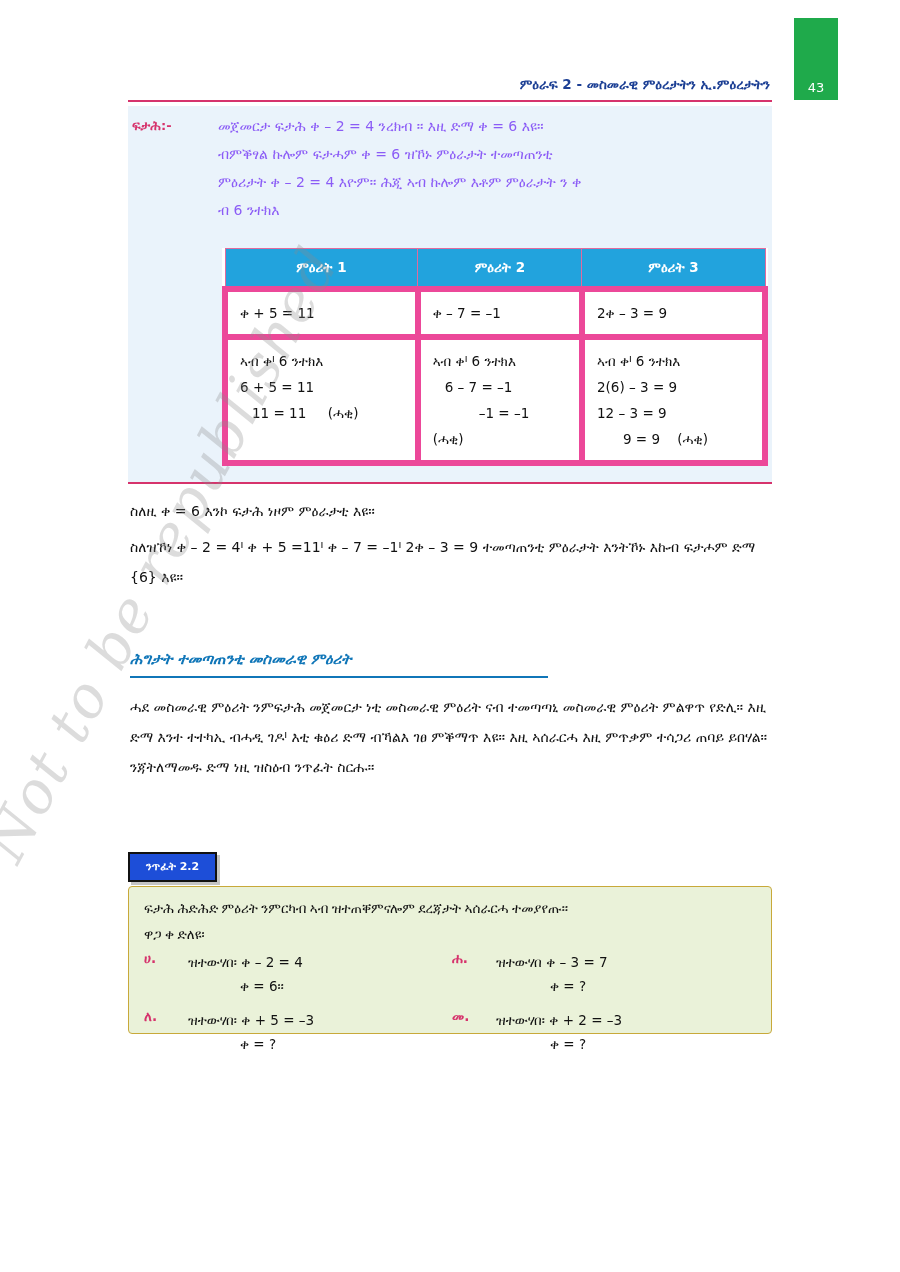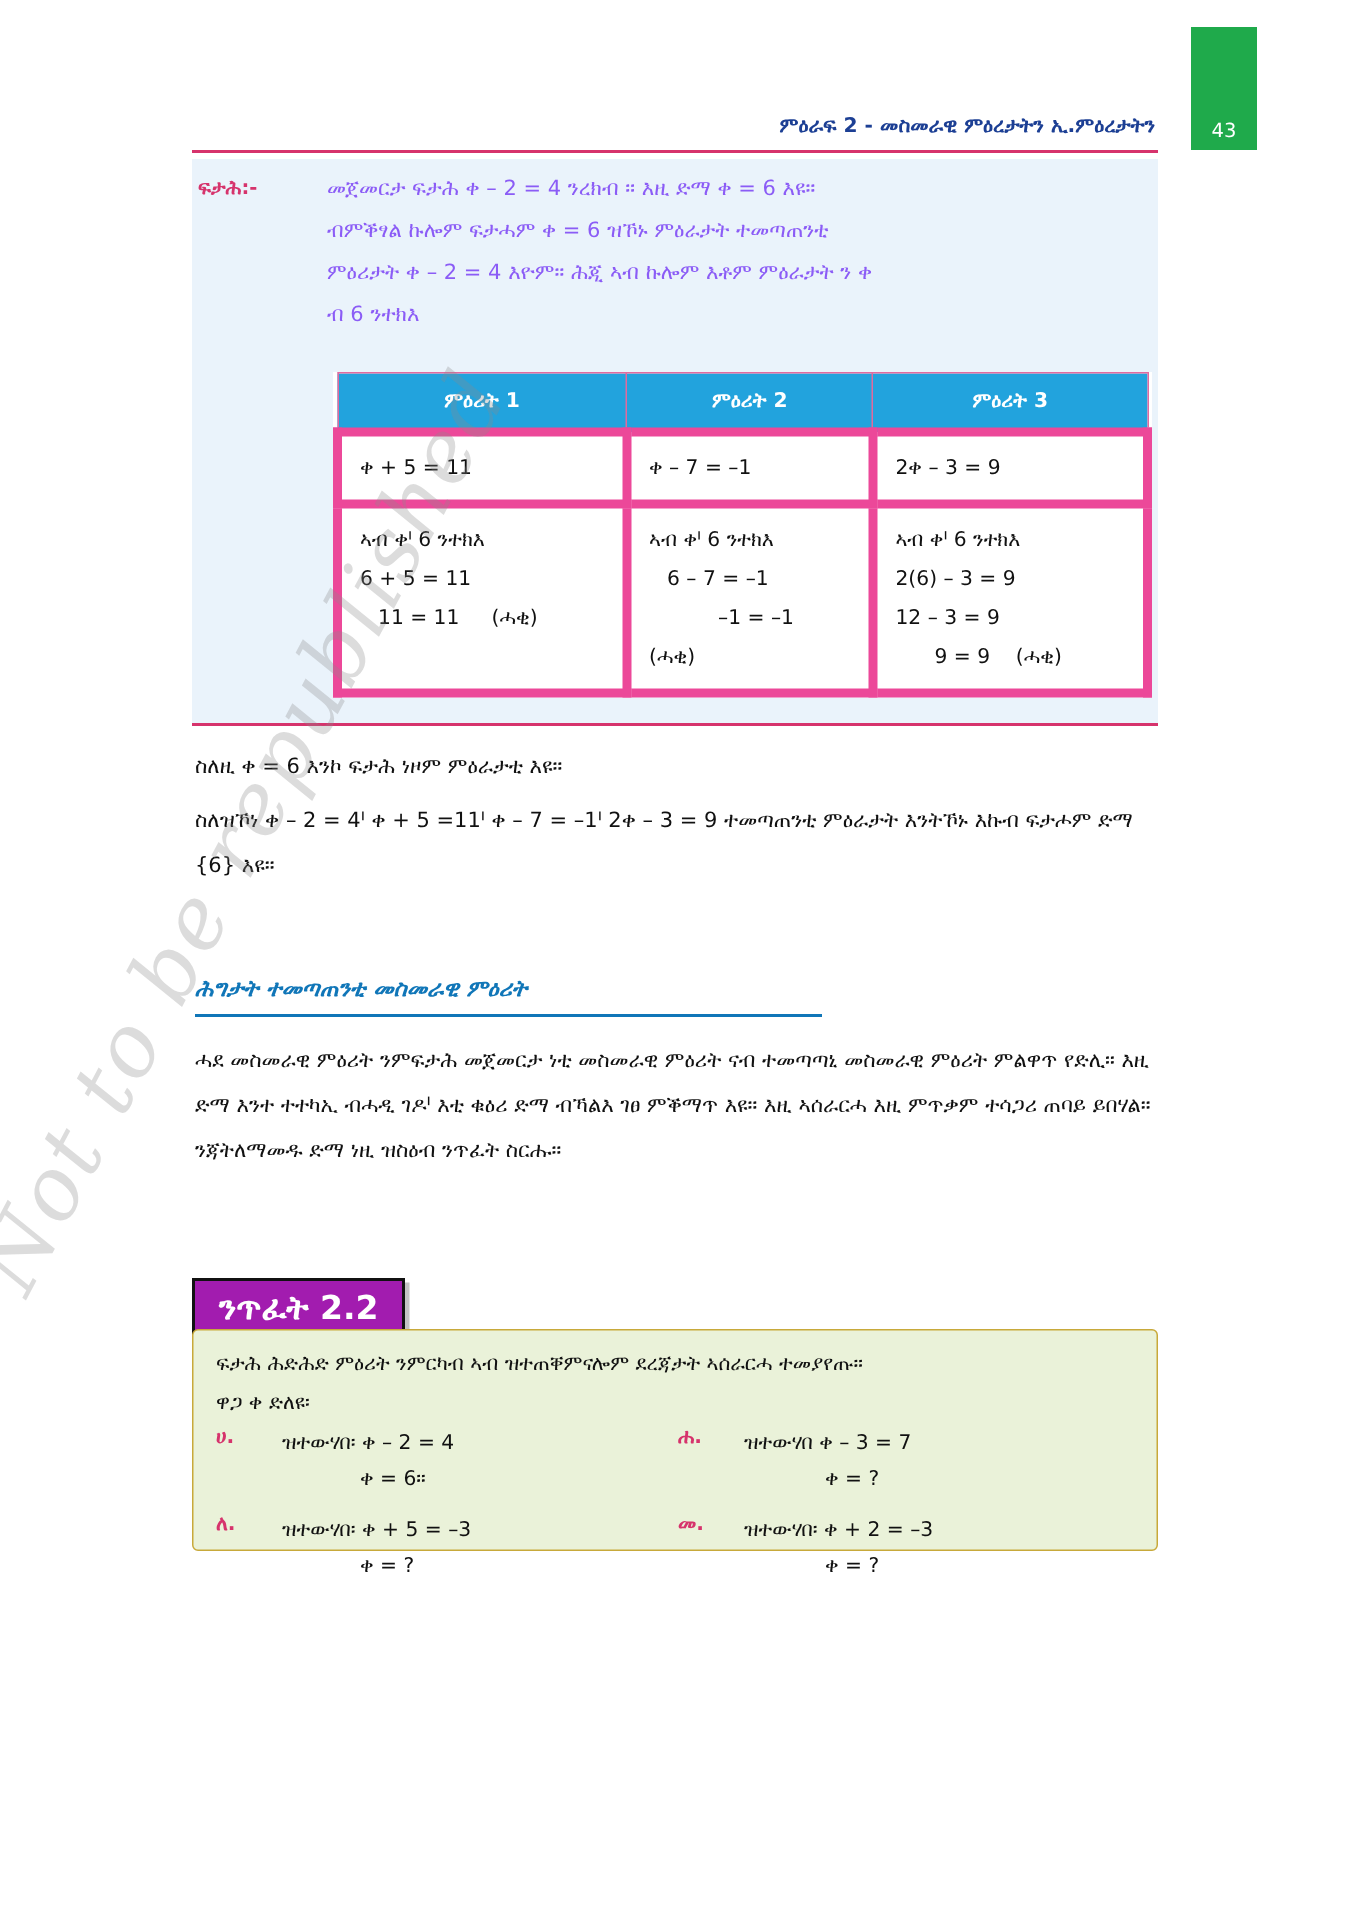--- a/index.html
+++ b/index.html
@@ -158,23 +158,23 @@
     position: absolute;
     height: 1.5px;
     background: #1076b8;
   }
 
   
   .ex-tag {
     position: absolute;
     left: 128px;
     top: 852px;
-    background: #a21caf;
+    background: #1d4ed8;
     color: #ffffff;
-    font-size: 22px;
+    font-size: 11px;
     font-weight: bold;
     padding: 6px 16px 7px 16px;
     border: 2px solid #111111;
     box-shadow: 3px 3px 0 #c4c4c4;
   }
 
   
   .ex-box {
     position: absolute;
     left: 128px;
@@ -187,20 +187,21 @@
     box-sizing: border-box;
   }
   .ex-intro {
     position: absolute;
     left: 144px;
     top: 896px;
     width: 612px;
     font-size: 13.5px;
     color: #111111;
     line-height: 26px;
+    font-family: Liberation Serif, serif;
   }
   .ex-items {
     position: absolute;
     left: 144px;
     top: 950px;
     width: 616px;
     font-size: 13.5px;
     color: #111111;
   }
   .ex-row {

